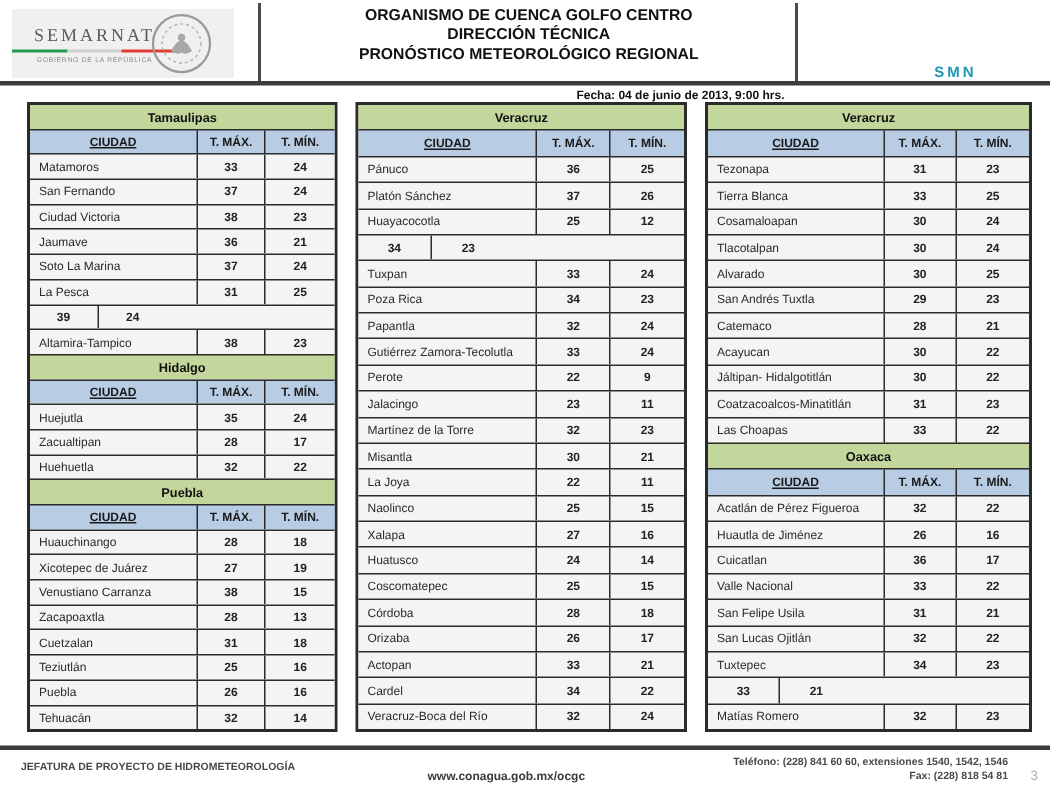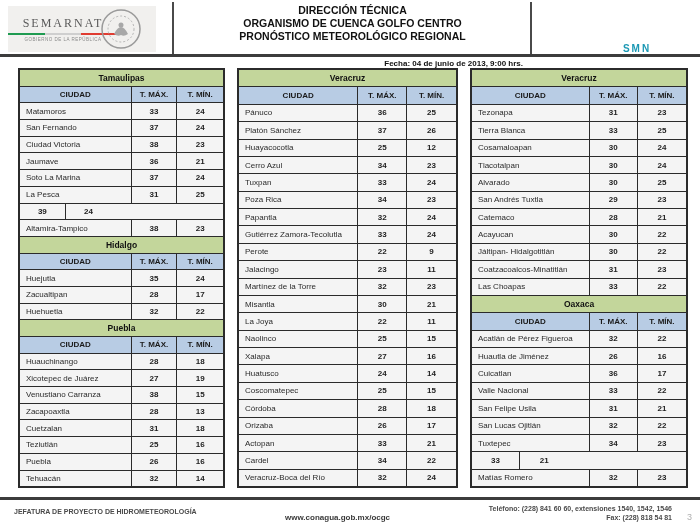--- a/index.html
+++ b/index.html
@@ -63,21 +63,21 @@
   .state-row {
     background:#c3d69b; font-weight:bold; font-size:8.5px;
     align-items:center; justify-content:center; color:#111;
   }
   .head-row { background:#b8cce4; font-weight:bold; font-size:8px; }
   .data-row { background:#f4f4f4; font-size:8px; }
   .cell { display:flex; align-items:center; min-width:0; }
   .c-city { width:55%; padding-left:6px; border-right:1px solid #2b2b2b; }
   .c-max  { width:22.5%; justify-content:center; border-right:1px solid #2b2b2b; }
   .c-min  { width:22.5%; justify-content:center; }
-  .head-row .c-city { justify-content:center; padding-left:0; }
+  .head-row .c-city { justify-content:center; padding-left:0;text-decoration:underline; }
   .data-row .c-max, .data-row .c-min { font-weight:bold; color:#222; }
   .data-row .c-city { color:#2a2a2a; white-space:nowrap; overflow:hidden; }
   
   .footer {
     position:absolute; left:0; top:497px; width:700px; height:28px;
     border-top:3px solid #3c3c3c; background:#fff;
   }
   .f-left { position:absolute; left:14px; top:8px; font-size:7px; font-weight:bold; color:#4a4a4a; }
   .f-center { position:absolute; left:285px; top:13px; font-size:8px; font-weight:bold; color:#3a3a3a; }
   .f-right { position:absolute; right:28px; top:4px; text-align:right; font-size:7px; font-weight:bold; color:#4a4a4a; line-height:9px; }
@@ -102,22 +102,22 @@
     <svg viewBox="0 0 42 42">
       <circle cx="21" cy="21" r="19" fill="none" stroke="#9a9a9a" stroke-width="1.5"></circle>
       <circle cx="21" cy="21" r="13" fill="none" stroke="#b5b5b5" stroke-width="1" stroke-dasharray="2 2"></circle>
       <path d="M14 26 q7 -14 14 0 q-4 3 -7 1 q-3 2 -7 -1 z" fill="#a8a8a8"></path>
       <circle cx="21" cy="17" r="2.5" fill="#a8a8a8"></circle>
     </svg>
   </div>
   <div class="hdr-vline-left"></div>
 
   <div class="hdr-center">
+    <div class="hdr-title">ORGANISMO DE CUENCA GOLFO CENTRO</div>
     <div class="hdr-title">DIRECCIÓN TÉCNICA</div>
-    <div class="hdr-title">ORGANISMO DE CUENCA GOLFO CENTRO</div>
     <div class="hdr-title">PRONÓSTICO METEOROLÓGICO REGIONAL</div>
     <div class="hdr-date">Fecha: 04 de junio de 2013, 9:00 hrs.</div>
   </div>
 
   <div class="hdr-vline-right"></div>
 
   <div class="logos-right">
     <div class="conagua">
       <svg viewBox="0 0 30 26">
         <path d="M15 1 C8 8 5 13 5 18 a10 8 0 0 0 20 0 C25 13 22 8 15 1 z" fill="none" stroke="#1b98b4" stroke-width="2"></path>
@@ -279,21 +279,20 @@
         <div class="cell c-city">Platón Sánchez</div>
         <div class="cell c-max">37</div>
         <div class="cell c-min">26</div>
       </div>
       <div class="row data-row">
         <div class="cell c-city">Huayacocotla</div>
         <div class="cell c-max">25</div>
         <div class="cell c-min">12</div>
       </div>
       <div class="row data-row">
-        <div class="cell c-city">Cerro Azul</div>
         <div class="cell c-max">34</div>
         <div class="cell c-min">23</div>
       </div>
       <div class="row data-row">
         <div class="cell c-city">Tuxpan</div>
         <div class="cell c-max">33</div>
         <div class="cell c-min">24</div>
       </div>
       <div class="row data-row">
         <div class="cell c-city">Poza Rica</div>

